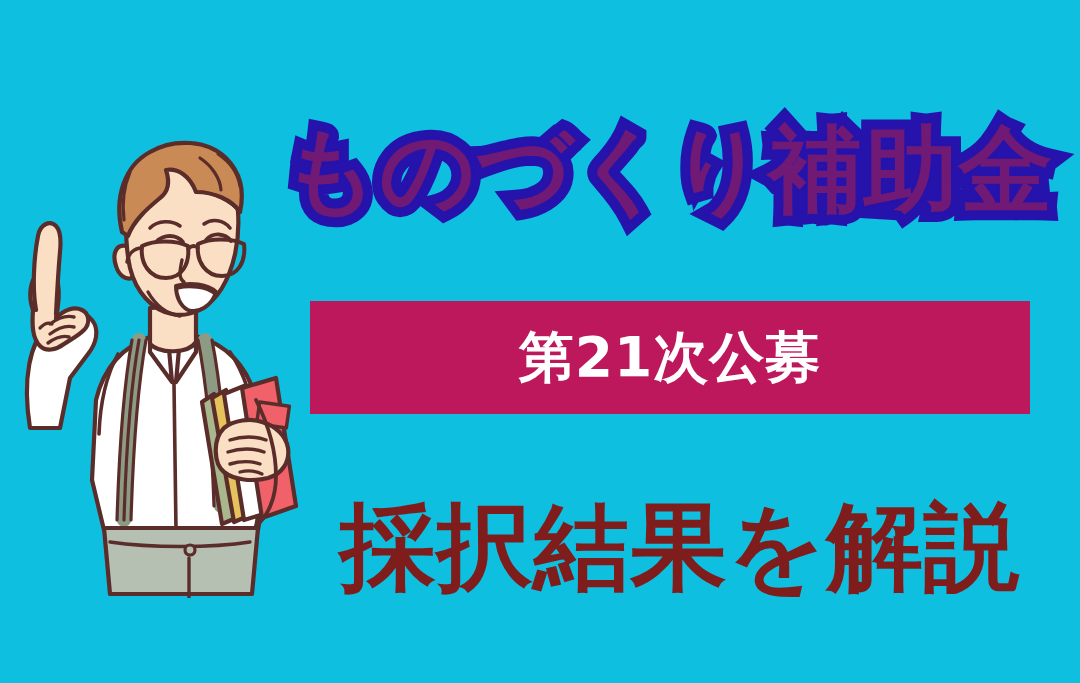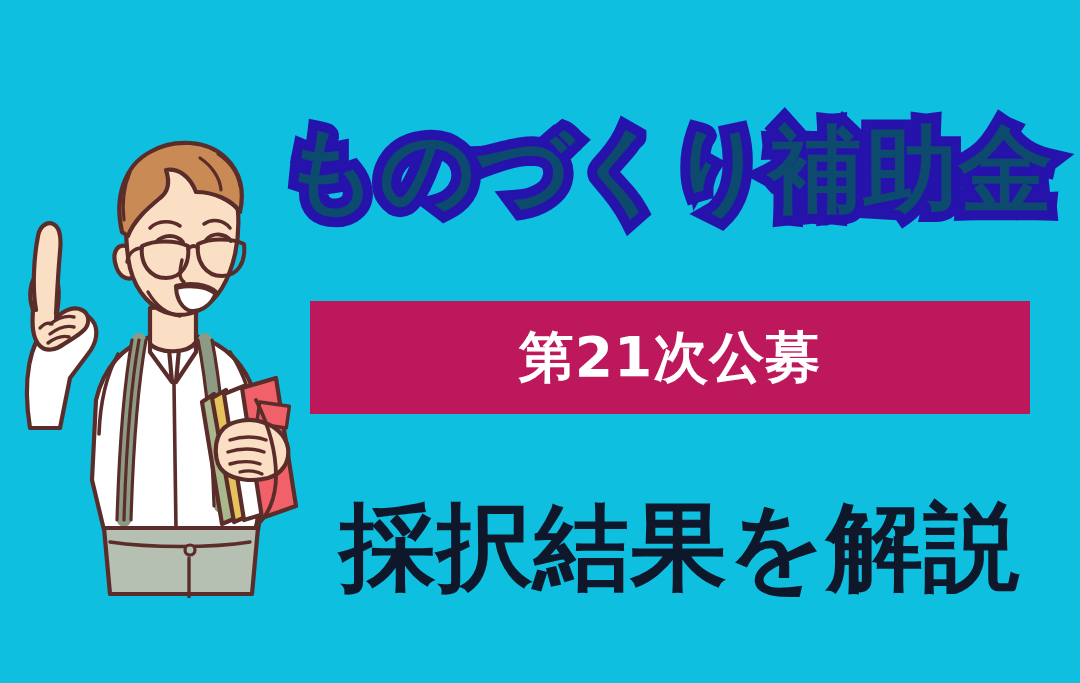--- a/index.html
+++ b/index.html
@@ -44,21 +44,21 @@
     height: 140px;
     display: flex;
     align-items: center;
     justify-content: center;
   }
   .main-title .title-text {
     font-size: 94px;
     font-weight: 700;
     letter-spacing: 1px;
     line-height: 1;
-    color: #0c4a6e;
+    color: #701a75;
     white-space: nowrap;
     -webkit-text-stroke: 20px #2613ab;
     paint-order: stroke fill;
     text-shadow:
       -2px -2px 0 #2613ab, 2px -2px 0 #2613ab,
       -2px  2px 0 #2613ab, 2px  2px 0 #2613ab;
   }
 
   
   .banner {
@@ -88,21 +88,21 @@
     top: 472px;
     width: 700px;
     height: 126px;
     display: flex;
     align-items: center;
     justify-content: center;
   }
   .subtitle .subtitle-text {
     font-size: 96px;
     font-weight: 700;
-    color: #0f172a;
+    color: #7f1d1d;
     letter-spacing: 1px;
     line-height: 1;
     white-space: nowrap;
     margin-top: 24px;
   }
 </style>
 </head>
 <body>
 
 <div id="canvas">

